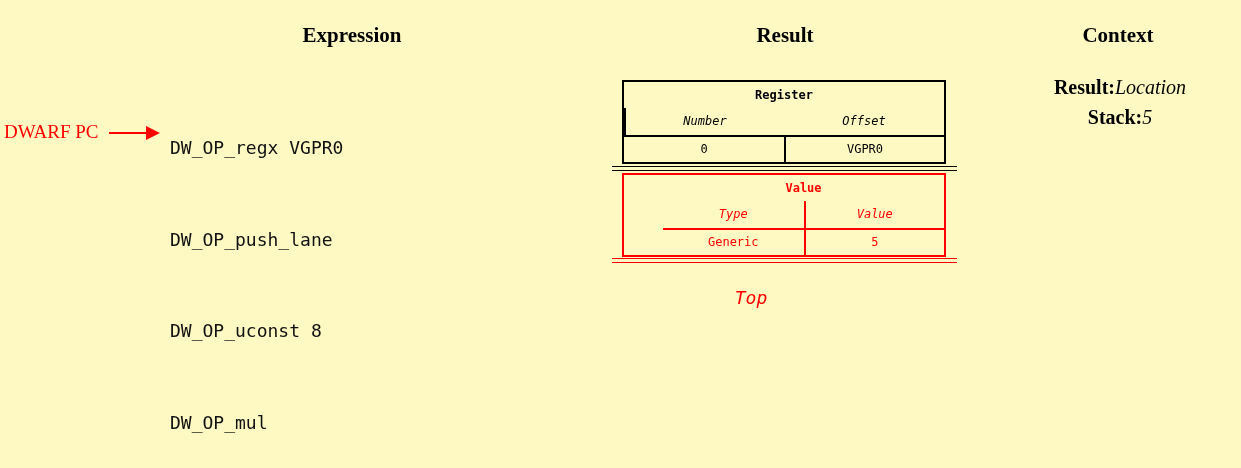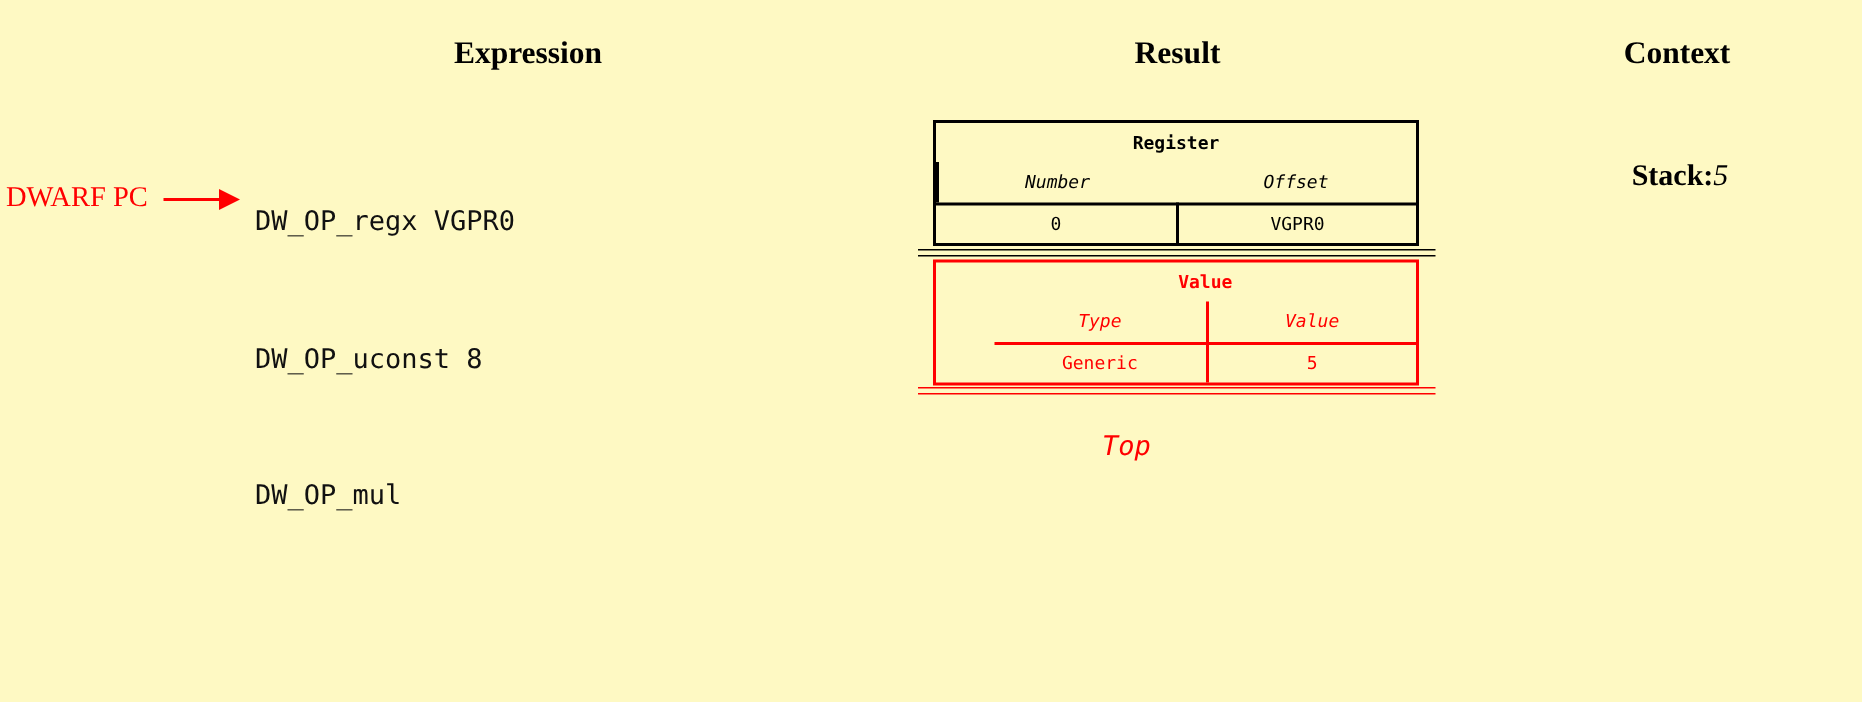--- a/index.html
+++ b/index.html
@@ -76,20 +76,21 @@
   <div class="heading" id="h-expr">Expression</div>
   <div class="heading" id="h-stack">Result</div>
   <div class="heading" id="h-ctx">Context</div>
 
   <span class="dwarf-pc-label">DWARF PC</span>
   <span class="arrow-line"></span>
   <span class="arrow-head"></span>
 
   <div class="expr-list">
     <div>DW_OP_regx VGPR0</div>
+    <div>DW_OP_push_lane</div>
     <div>DW_OP_uconst 8</div>
     <div>DW_OP_mul</div>
     
     
     
     
     
     
     
     
@@ -111,17 +112,20 @@
     <div class="st-grid">
       <div class="st-cell st-sub">Type</div>
       <div class="st-cell st-sub st-right">Value</div>
       <div class="st-cell st-val">Generic</div>
       <div class="st-cell st-val st-right">5</div>
     </div>
   </div>
   <div class="dbl red"></div>
   <div class="top-label">Top</div>
 
+  <div class="ctx-field" id="ctx-0">
+    <span class="ctx-lbl">Result:</span><span class="ctx-val">Location</span>
+  </div>
   <div class="ctx-field" id="ctx-1">
     <span class="ctx-lbl">Stack:</span><span class="ctx-val">5</span>
   </div>
 
 </div>
 
 </body></html>

